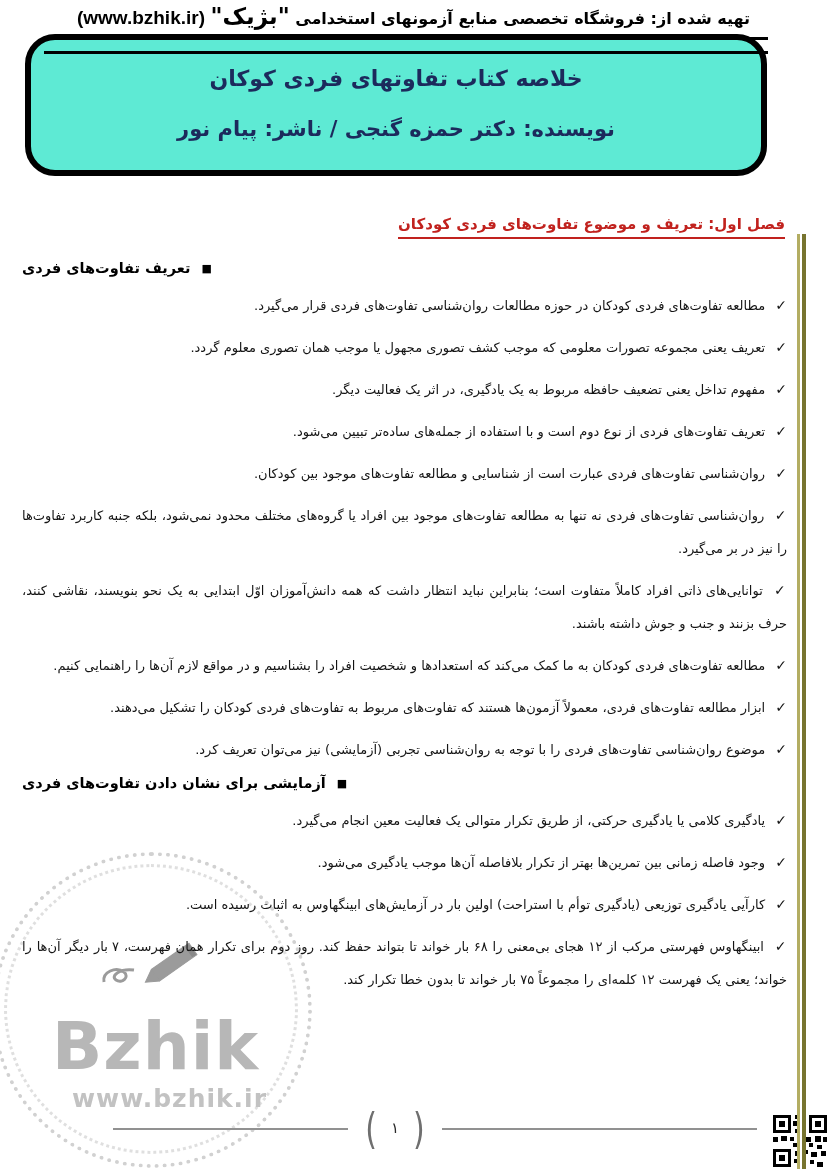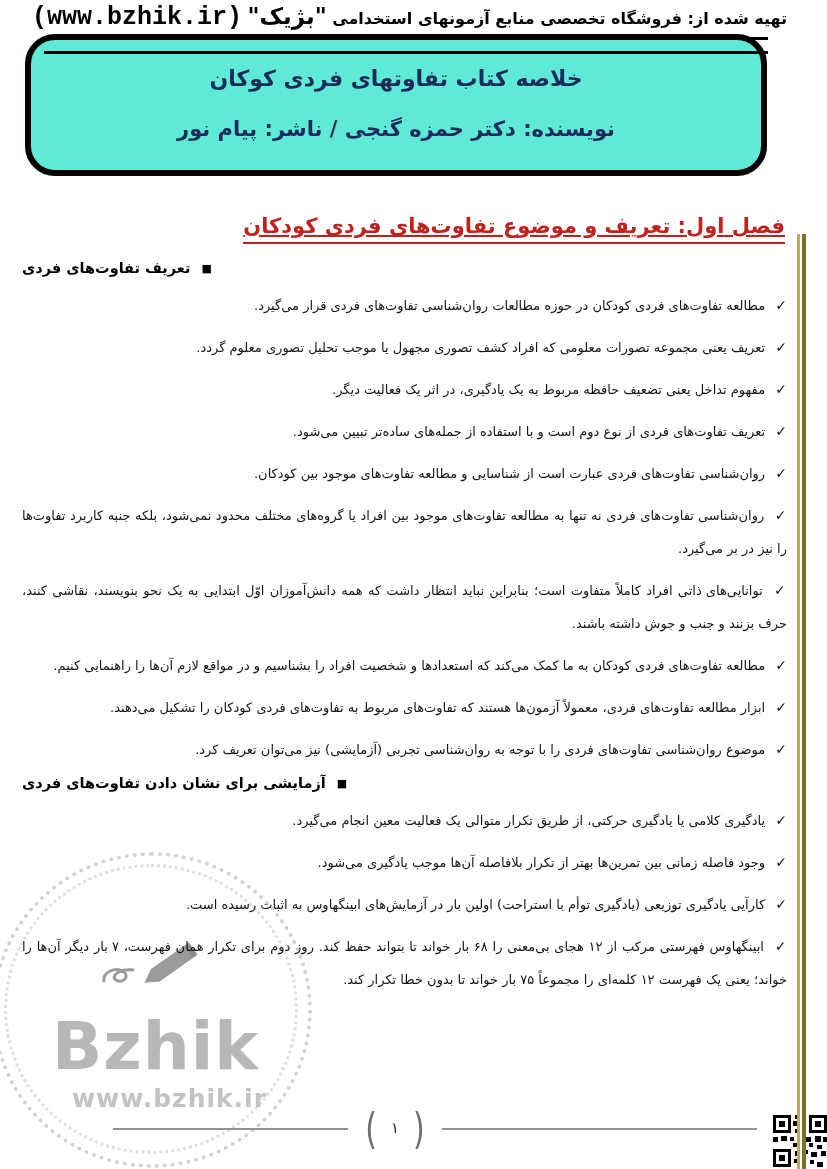--- a/index.html
+++ b/index.html
@@ -27,41 +27,41 @@
     font-size:25px;font-weight:bold;color:#c2c2c2;letter-spacing:1px;
   }
   .wm-pencil{position:absolute;left:100px;top:930px;z-index:0;}
   
   .hdr{
     position:absolute;top:3px;left:40px;right:40px;z-index:1;
     direction:rtl;text-align:center;color:#000;
     font-size:16px;font-weight:bold;white-space:nowrap;
   }
   .hdr .brand{font-size:23px;}
-  .hdr .site{direction:ltr;unicode-bidi:embed;font-family:Liberation Mono, monospace;font-size:25px;}
+  .hdr .site{direction:ltr;unicode-bidi:embed;font-family:Liberation Sans, sans-serif;font-size:19px;}
   .dbl-line{
     position:absolute;top:37px;left:44px;right:59px;height:11px;z-index:2;
     border-top:3px solid #000;border-bottom:3px solid #000;background:transparent;
   }
   
   .tbox{
     position:absolute;left:25px;top:34px;width:730px;height:130px;z-index:1;
     border:6px solid #000;border-radius:30px;background:#5eead4;
     direction:rtl;text-align:center;
   }
   .tbox .t1{margin-top:26px;font-size:22px;font-weight:bold;color:#1c2a5c;}
   .tbox .t2{margin-top:26px;font-size:21px;font-weight:bold;color:#1c2a5c;}
   
   .chapter{
     position:absolute;top:214px;left:40px;right:42px;z-index:1;
     direction:rtl;text-align:right;
   }
   .chapter span{
-    display:inline-block;color:#c1221e;font-size:21px;font-weight:bold;
-    border-bottom:2px solid #c1221e;padding-bottom:4px;text-decoration:underline;
+    display:inline-block;color:#c1221e;font-size:15px;font-weight:bold;
+    border-bottom:2px solid #c1221e;padding-bottom:4px;
   }
   
   .content{
     position:absolute;top:258px;right:40px;left:22px;z-index:1;
     direction:rtl;color:#141414;
   }
   .sec-heading{
     font-size:14.5px;font-weight:bold;text-align:left;
     margin:2px 0 13px 0;color:#000;
   }
@@ -138,21 +138,21 @@
 
   <div>
 
       <p class="item">
         <span class="chk">✓</span>
         <span>مطالعه تفاوت‌های فردی کودکان در حوزه مطالعات روان‌شناسی تفاوت‌های فردی قرار می‌گیرد.</span>
       </p>
 
       <p class="item">
         <span class="chk">✓</span>
-        <span>تعریف یعنی مجموعه تصورات معلومی که افراد کشف تصوری مجهول یا موجب تحلیل تصوری معلوم گردد.</span>
+        <span>تعریف یعنی مجموعه تصورات معلومی که موجب کشف تصوری مجهول یا موجب همان تصوری معلوم گردد.</span>
       </p>
 
       <p class="item">
         <span class="chk">✓</span>
         <span>مفهوم تداخل یعنی تضعیف حافظه مربوط به یک یادگیری، در اثر یک فعالیت دیگر.</span>
       </p>
 
       <p class="item">
         <span class="chk">✓</span>
         <span>تعریف تفاوت‌های فردی از نوع دوم است و با استفاده از جمله‌های ساده‌تر تبیین می‌شود.</span>

